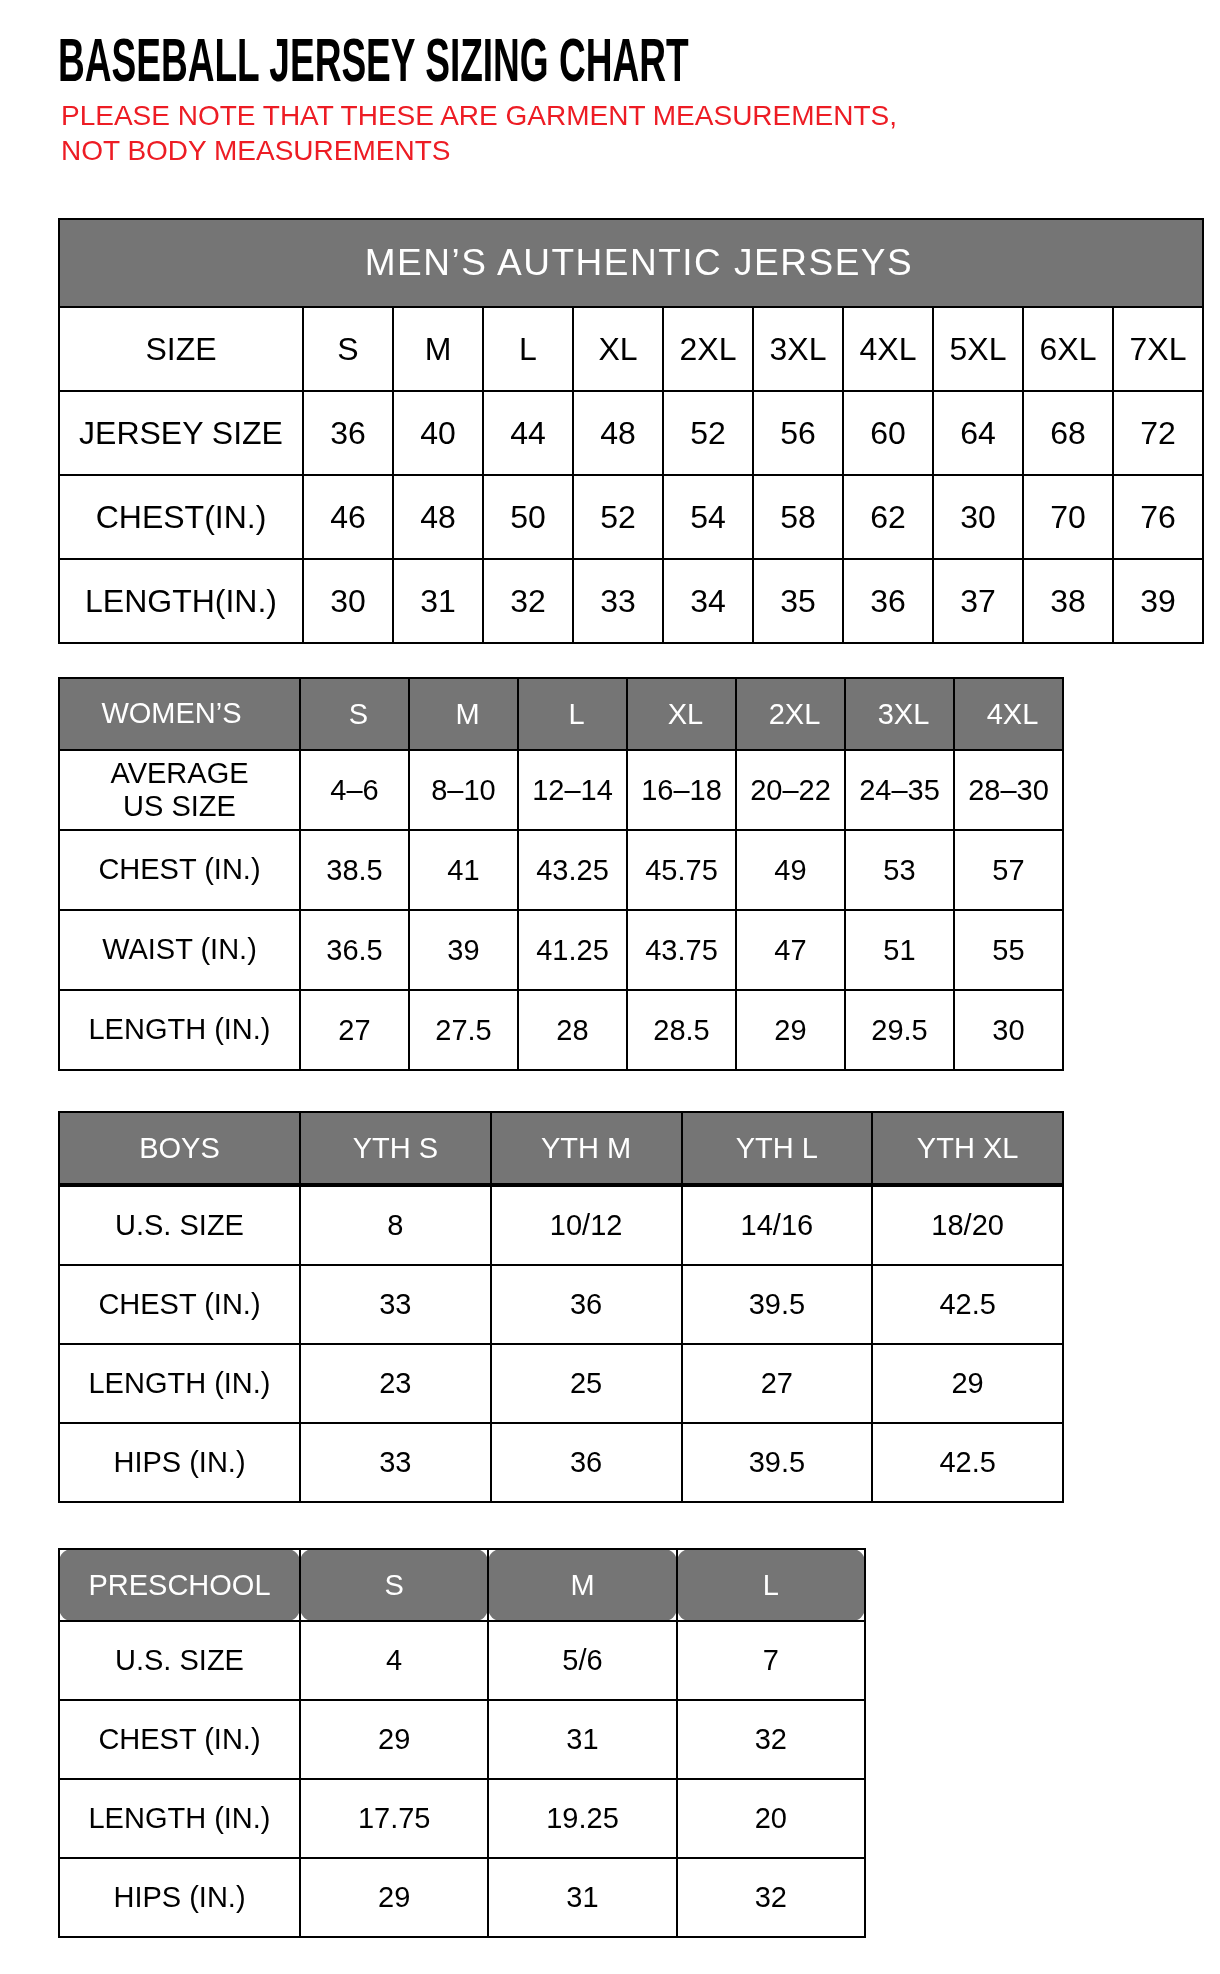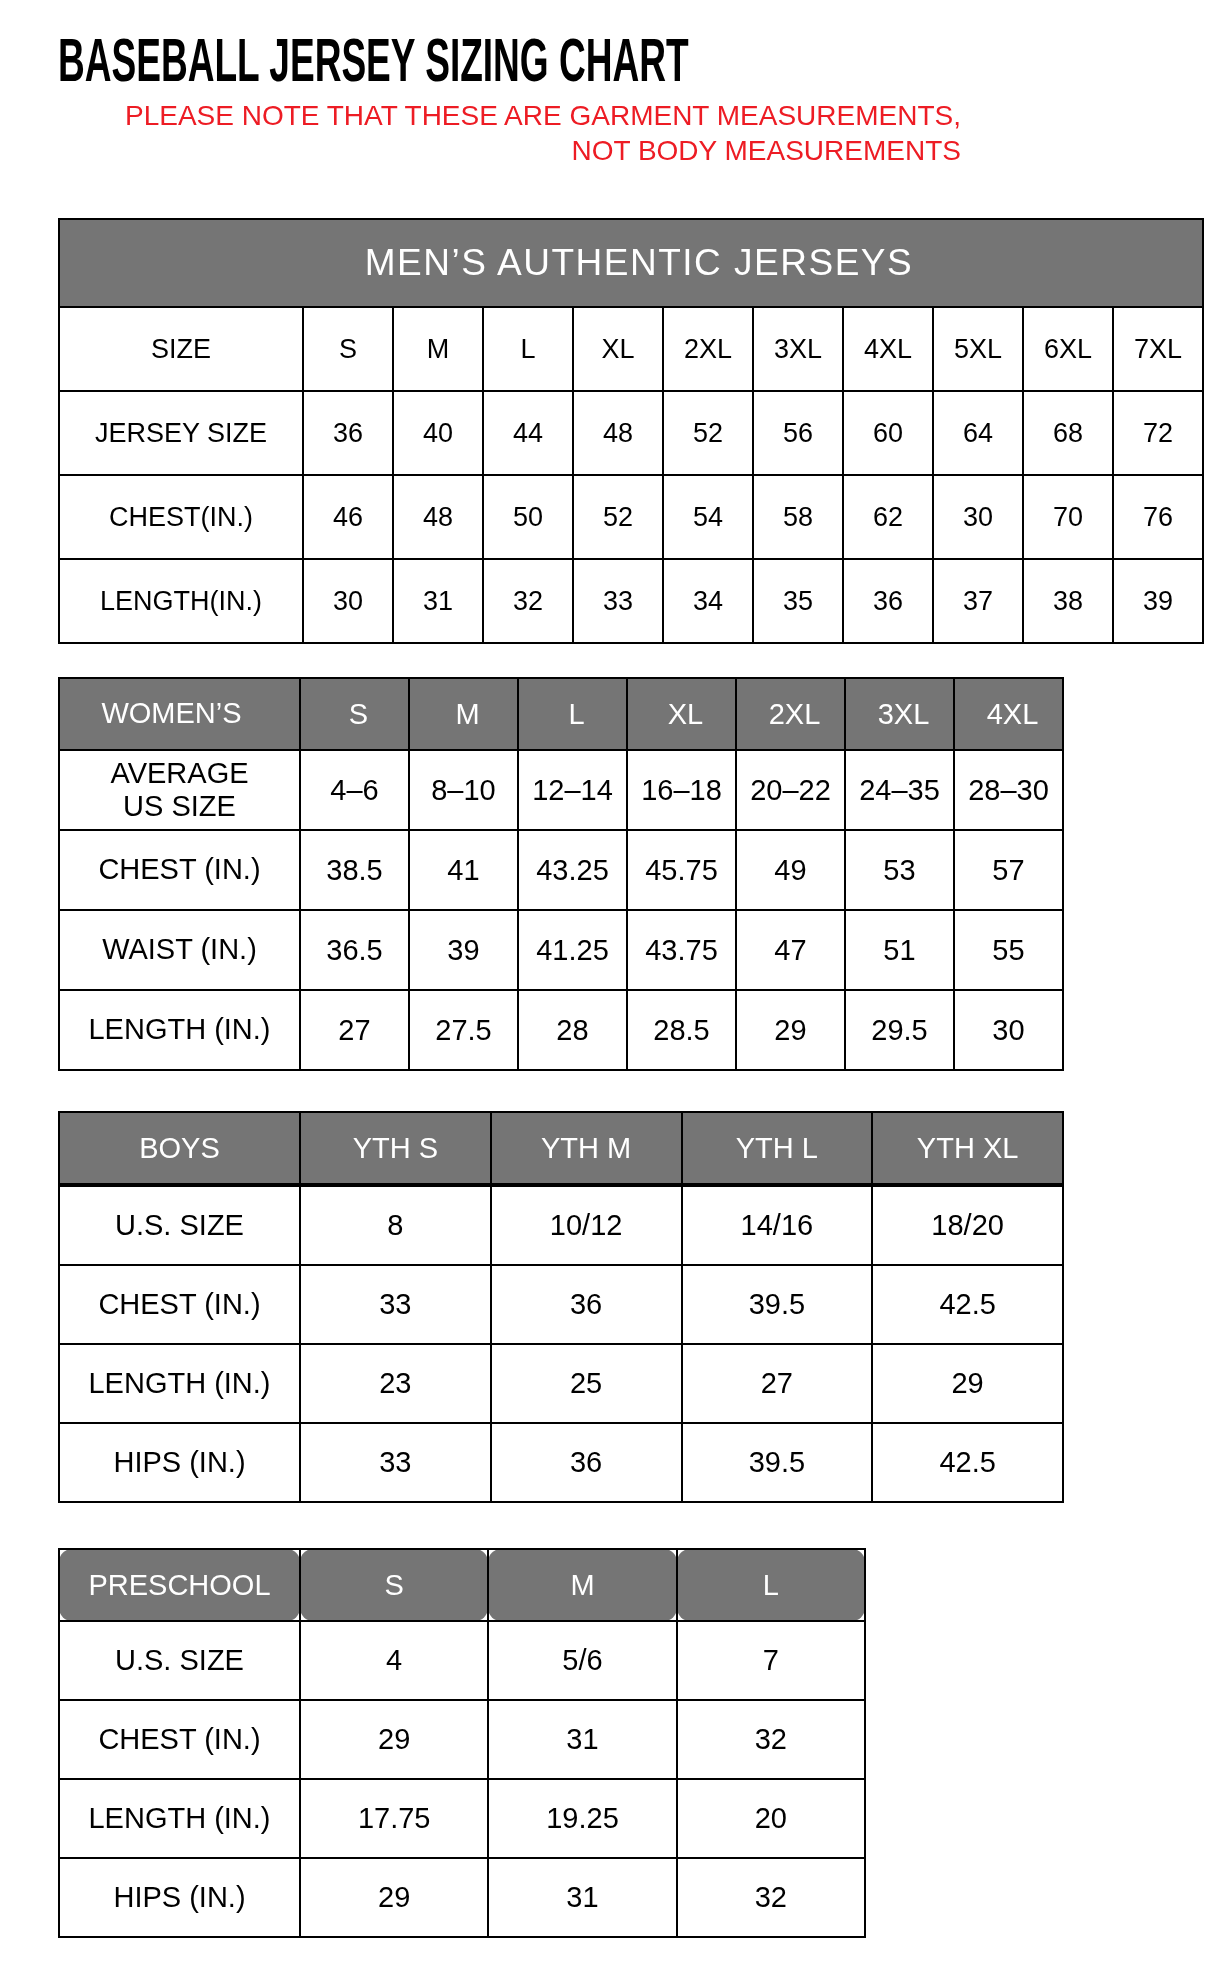--- a/index.html
+++ b/index.html
@@ -25,21 +25,20 @@
     line-height: 72px;
   }
 
   
   .note {
     color: var(--accent-red, #ed1c24);
     font-size: 28px;
     line-height: 1.25;
     max-width: 900px;
     margin: 2px 0 0 3px;
-    text-align: right;
   }
 
   
   table.sizing-table {
     border-collapse: collapse;
     table-layout: fixed;
   }
   table.sizing-table td {
     border: 2px solid #000;
     text-align: center;
@@ -55,21 +54,21 @@
     height: 86px;
     padding-left: 20px;
   }
   tr.header-row.gray td {
     background: var(--header-gray, #757575);
     color: var(--header-text, #ffffff);
   }
 
   
   .tbl-mens { width: 1146px; margin-top: 50px; }
-  .tbl-mens td { height: 82px; font-size: 27px; }
+  .tbl-mens td { height: 82px; font-size: 32px; }
   .tbl-mens col.label-col { width: 244px; }
 
   
   .tbl-womens { width: 1006px; margin-top: 33px; }
   .tbl-womens td { height: 78px; font-size: 29px; }
   .tbl-womens tr.header-row td { height: 70px; padding-left: 12px; }
   .tbl-womens col.label-col { width: 241px; }
   .tbl-womens td.label-cell { padding: 0 28px; line-height: 1.15; }
 
   

